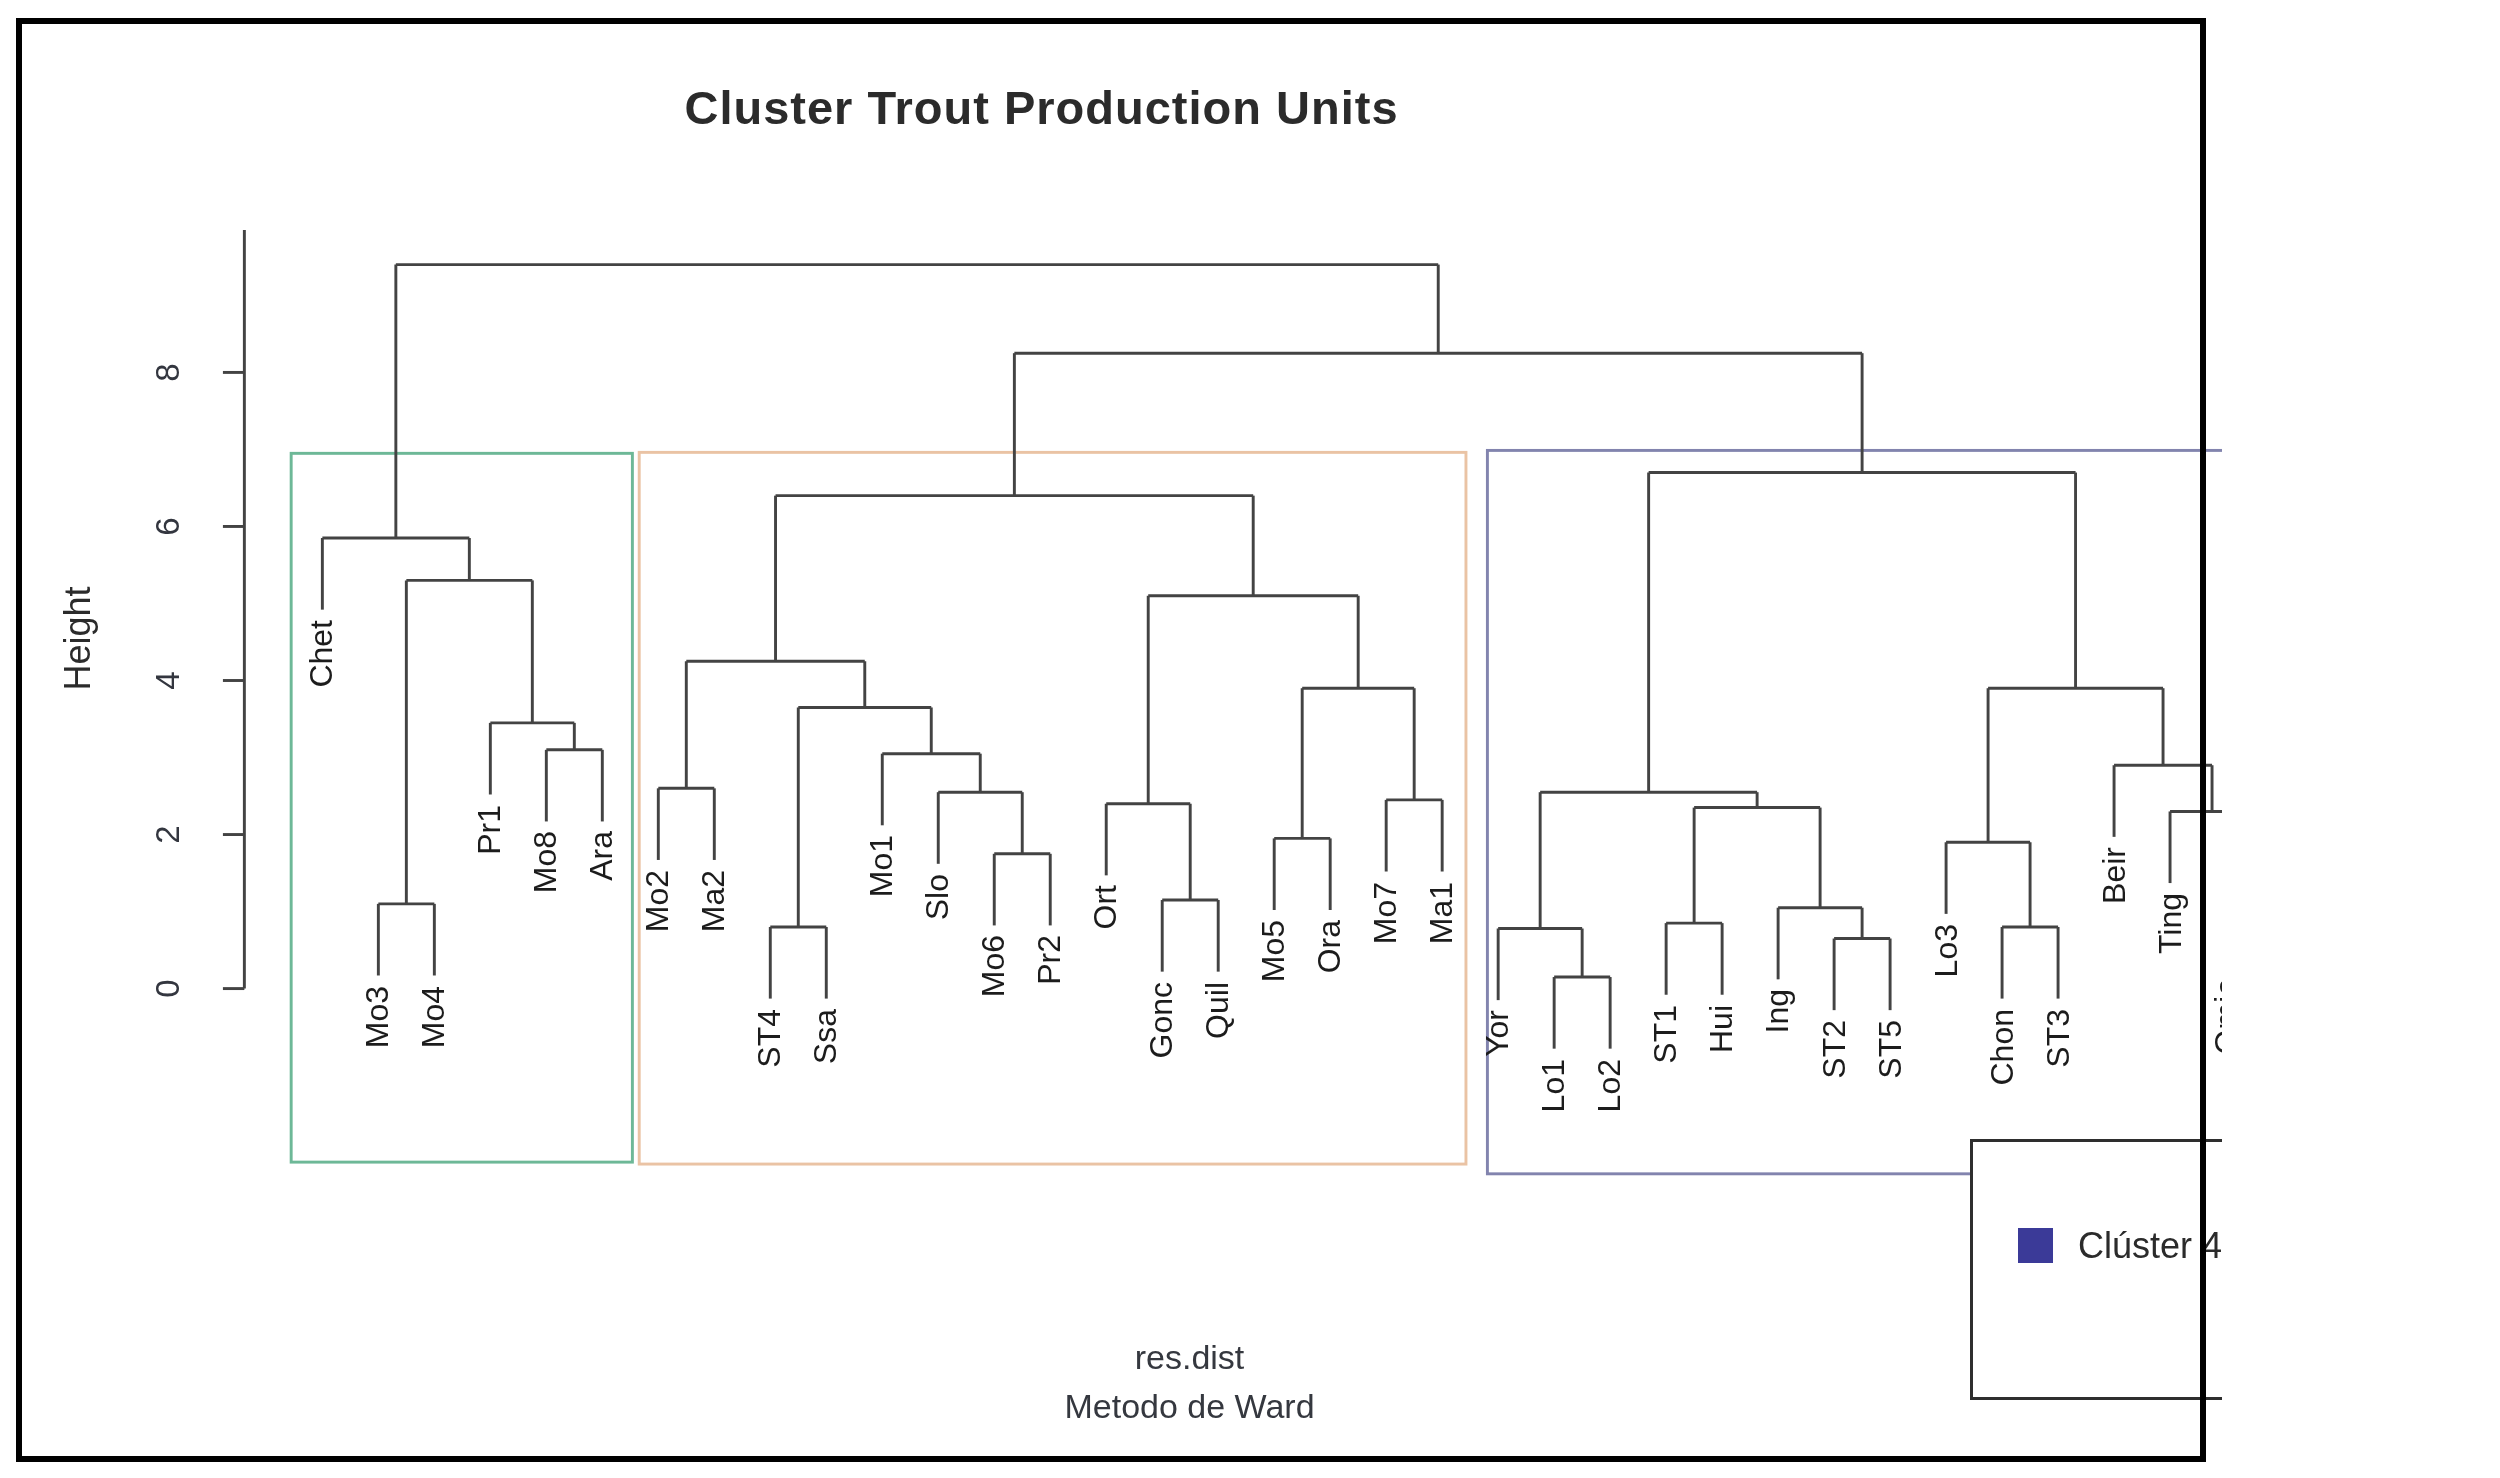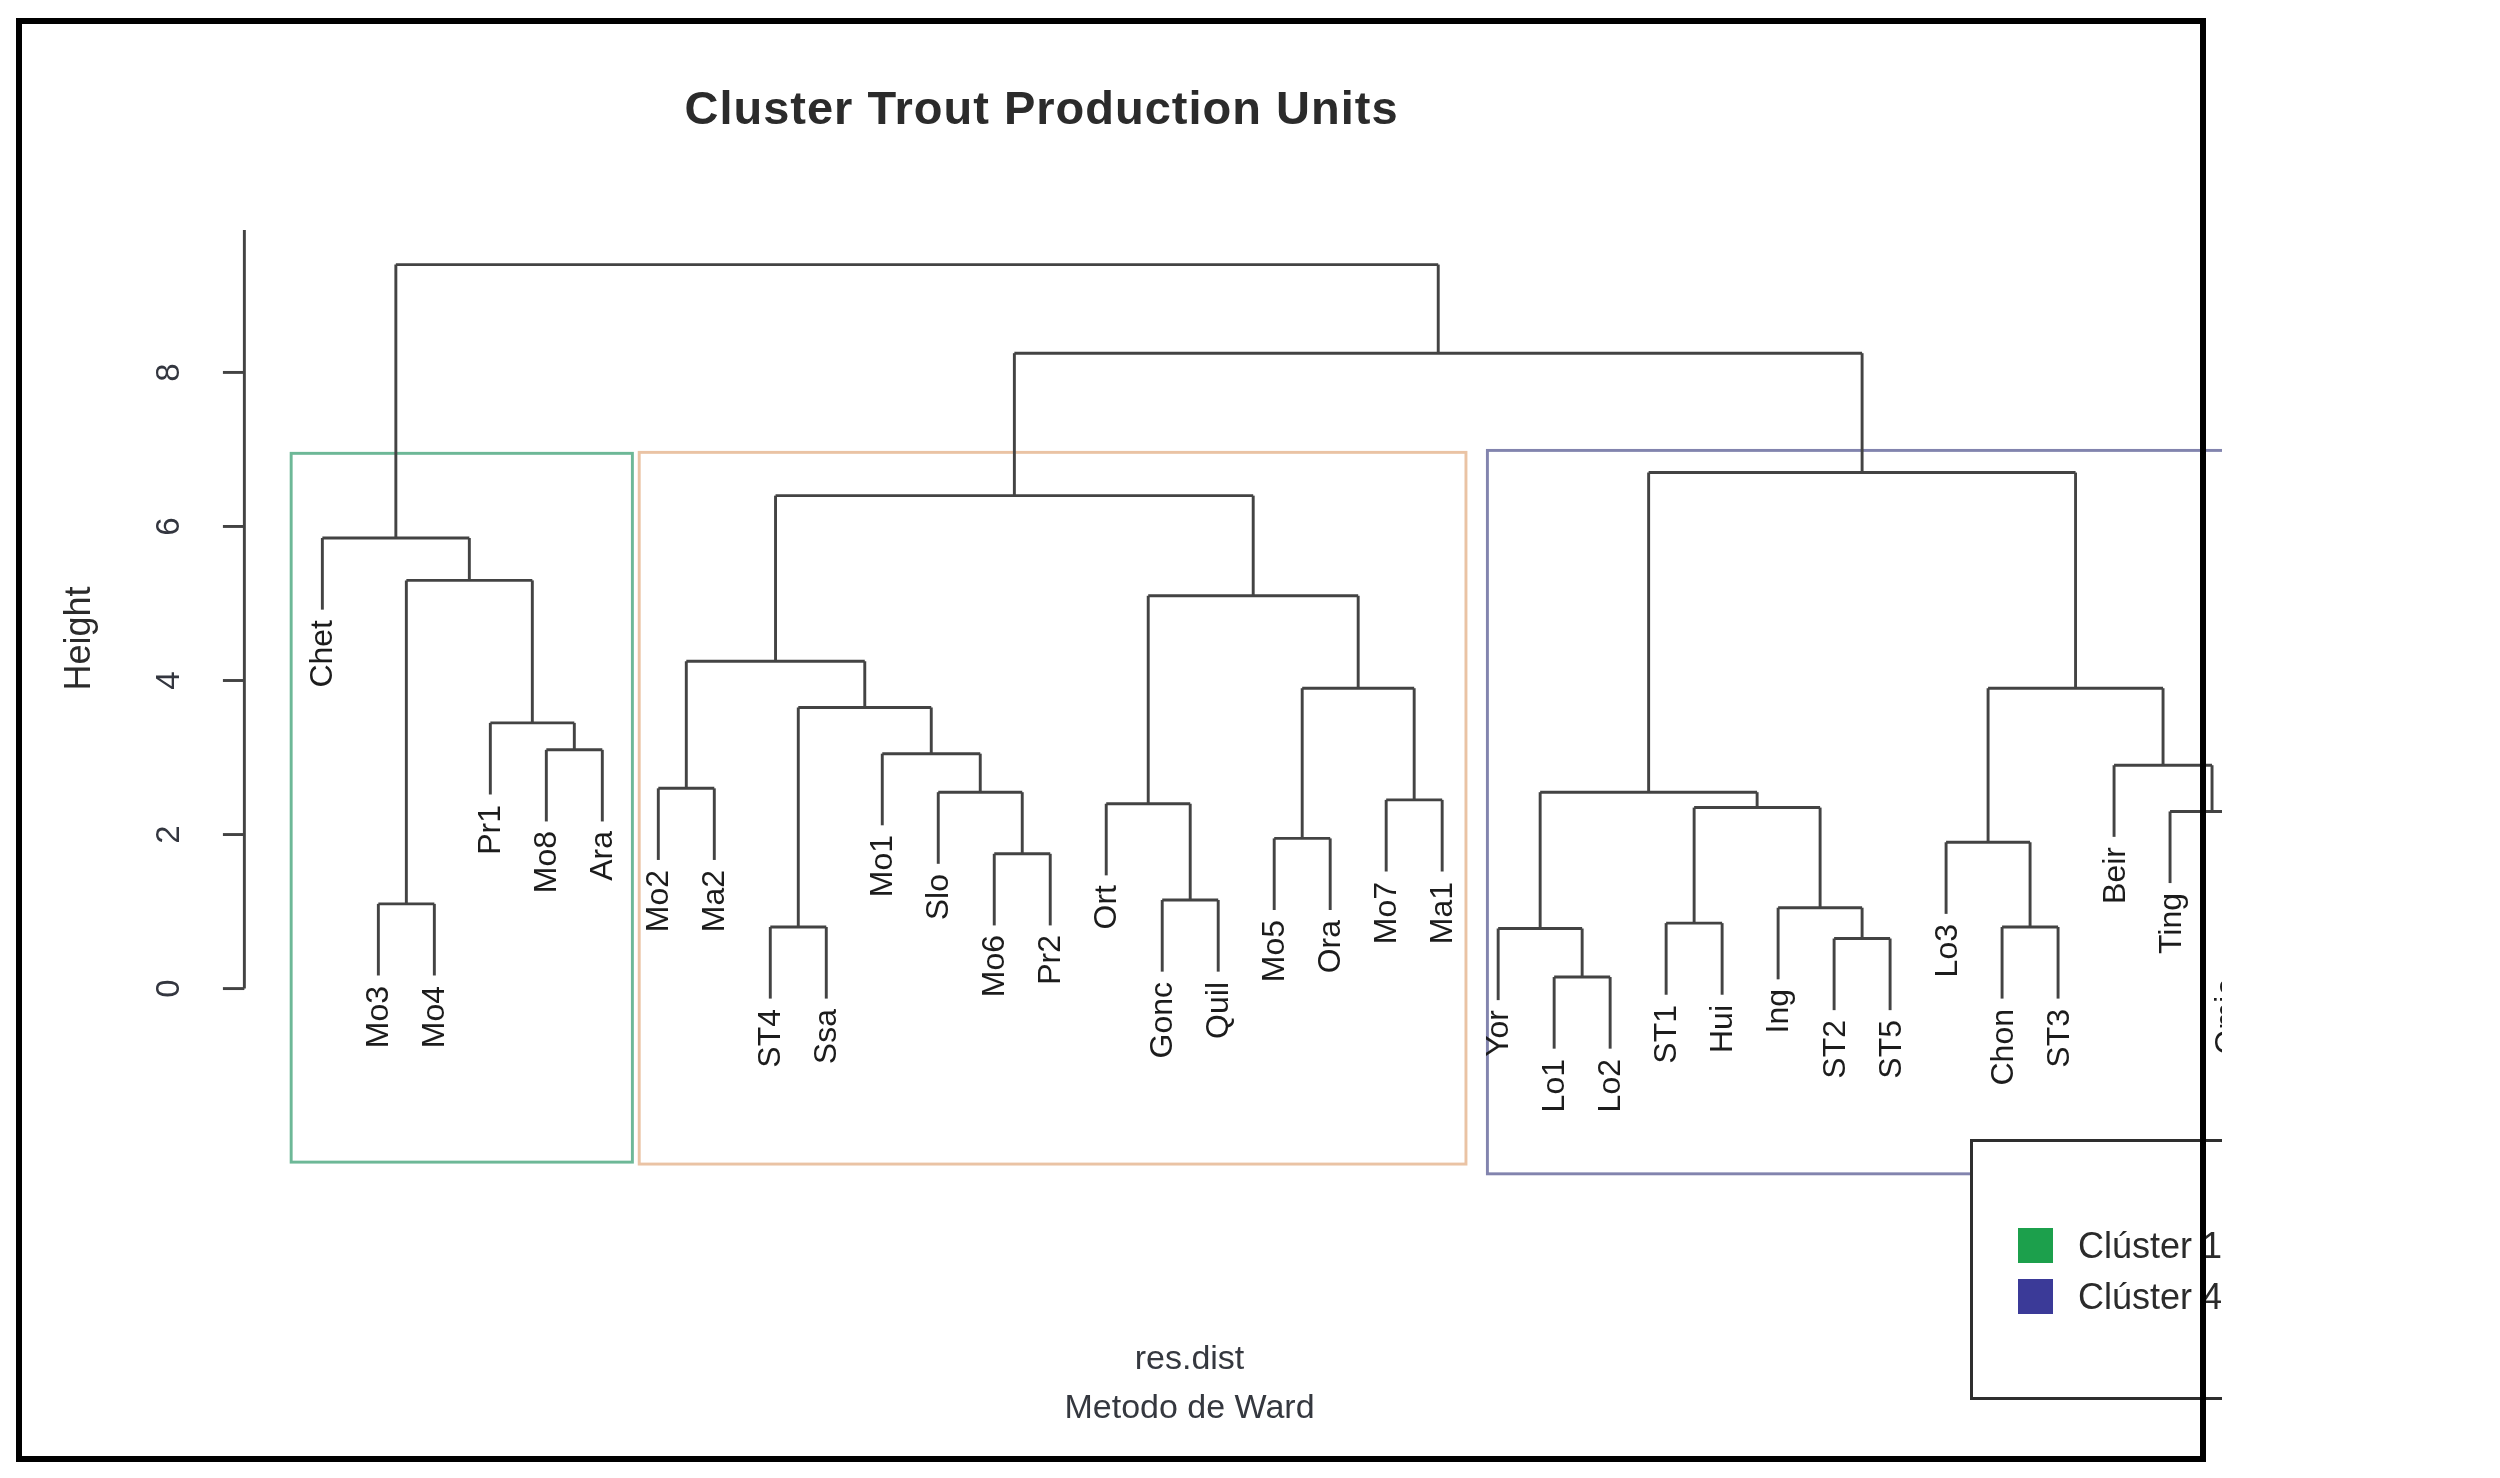--- a/index.html
+++ b/index.html
@@ -221,24 +221,20 @@
       <div class="leaf-label" style="left: 2153px; top: 893px;">Ting</div>
       <div class="leaf-label" style="left: 2209px; top: 978px;">Omia</div>
       <div class="leaf-label" style="left: 2265px; top: 978px;">Jalc</div>
     </div>
 
   <div id="caption-line1" class="caption">res.dist</div>
   <div id="caption-line2" class="caption">Metodo de Ward</div>
 
   <div class="legend">
     <div class="legend-row">
-      <span class="legend-swatch" style="background: rgb(28, 160, 76);"></span>
-      <span class="legend-text">Clúster 1</span>
-    </div>
-    <div class="legend-row">
       <span class="legend-swatch" style="background: rgb(59, 58, 152);"></span>
       <span class="legend-text">Clúster 4</span>
     </div>
   </div>
 
   <div id="figure-border"></div>
 </div>
 
 
 </body></html>

